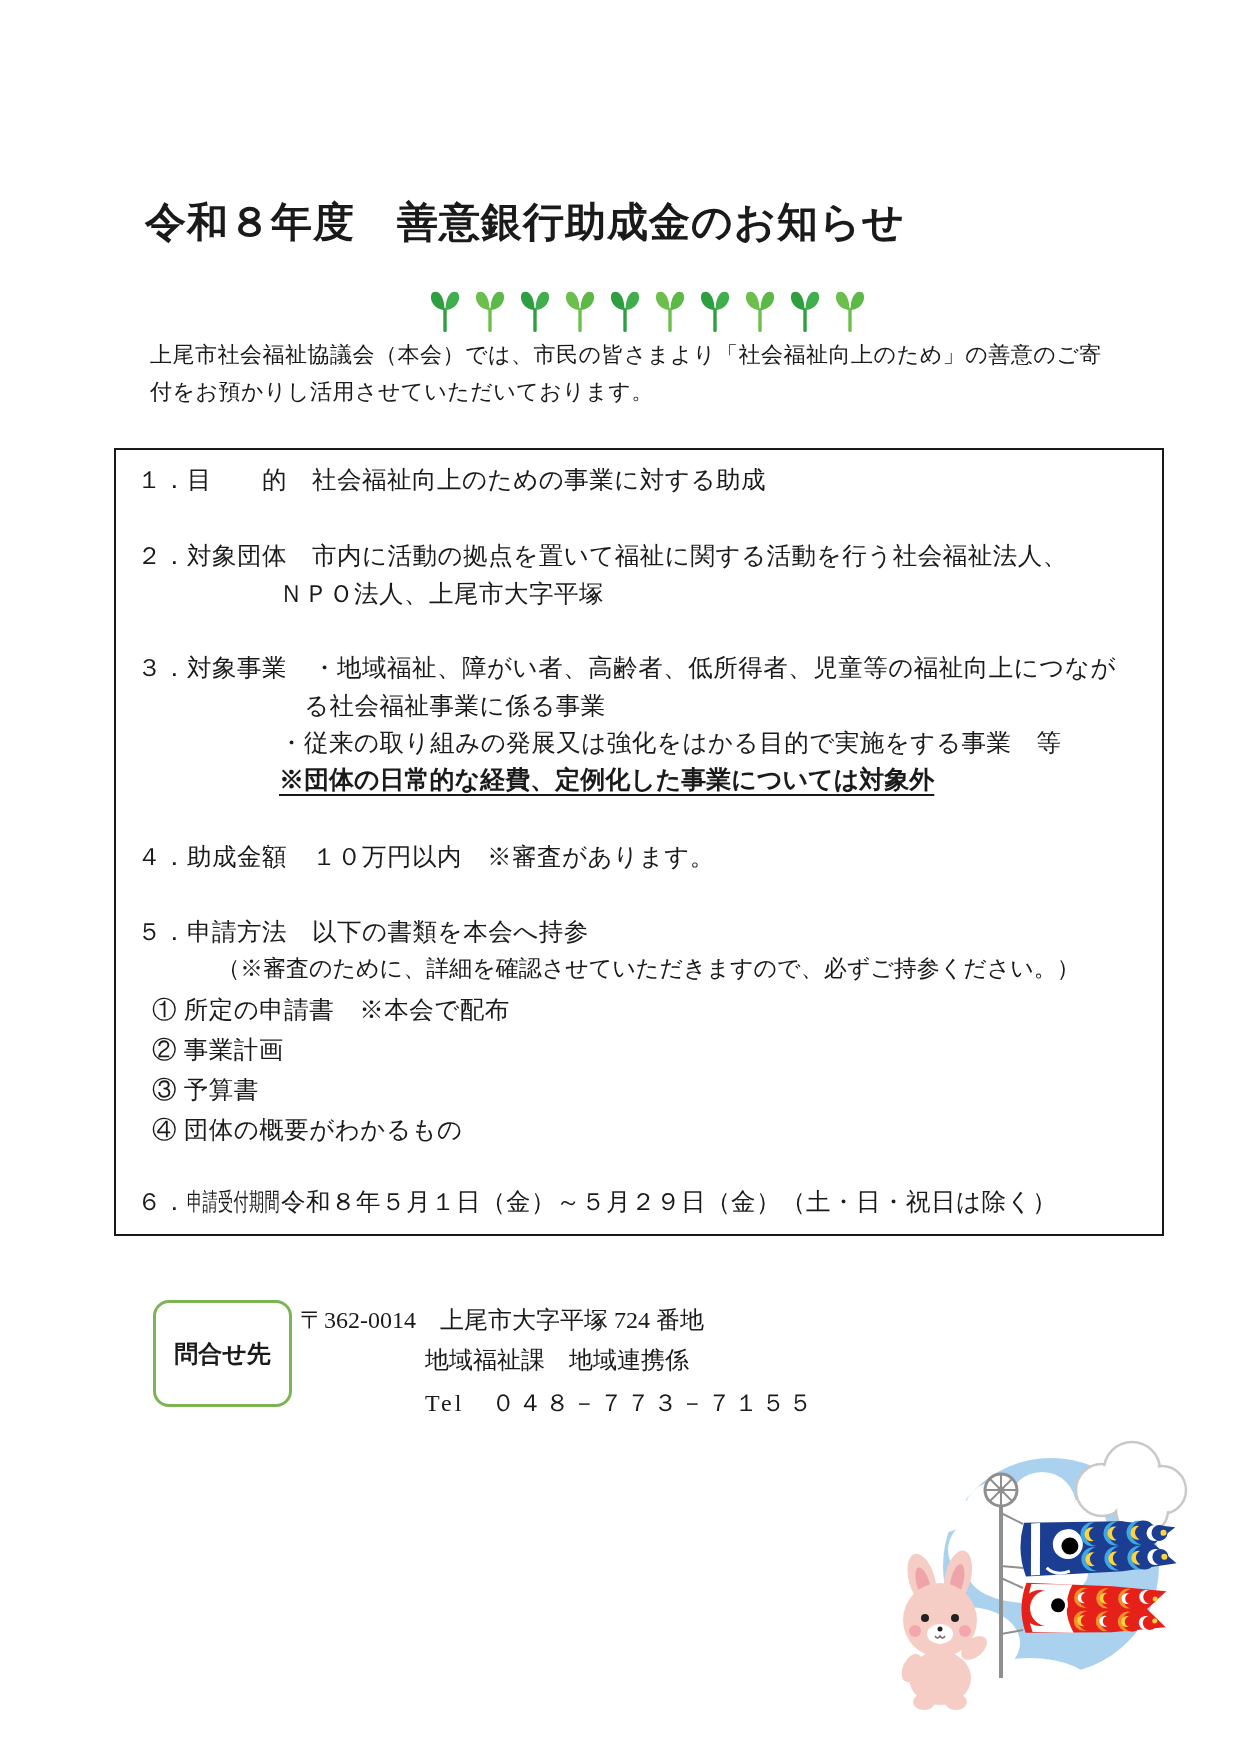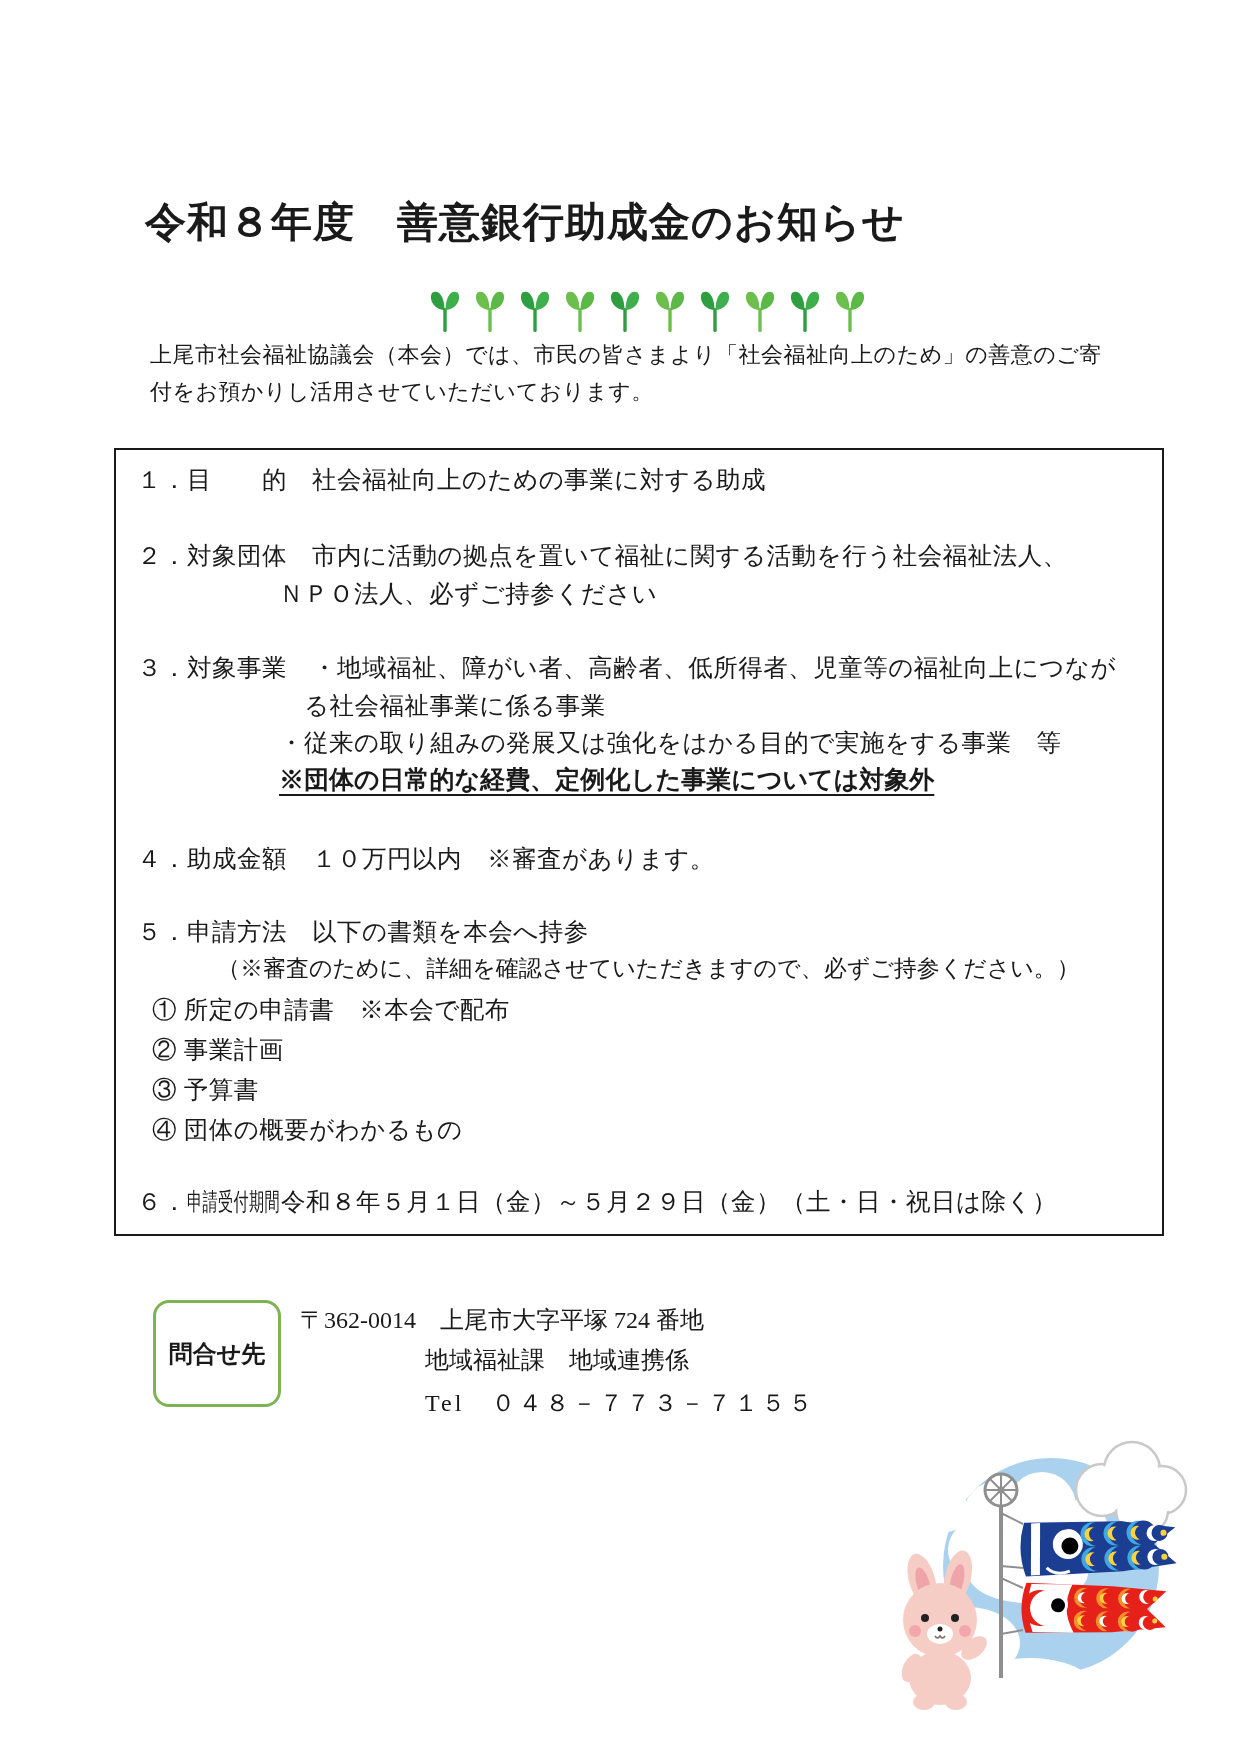--- a/index.html
+++ b/index.html
@@ -15,31 +15,31 @@
            border:2px solid var(--c-text,#1a1a1a);box-sizing:border-box;}
   .bl{position:absolute;font-size:24.5px;letter-spacing:0.5px;line-height:1.15;white-space:nowrap;margin:0;}
   .bl0{left:21px;top:16px;}
   .bl1{left:21px;top:92px;}
   .bl2{left:163px;top:130px;}
   .bl3{left:21px;top:204px;}
   .bl4{left:188px;top:242px;}
   .bl5{left:163px;top:279px;}
   .bl6{left:163px;top:315px;font-family:"Liberation Sans",sans-serif;font-weight:bold;font-size:25px;
        letter-spacing:0;text-decoration:underline;text-underline-offset:6px;text-decoration-thickness:2px;}
-  .bl7{left:21px;top:395px;}
+  .bl7{left:21px;top:395px;font-family:Liberation Mono, monospace;}
   .bl8{left:21px;top:468px;}
   .bl9{left:101px;top:506px;font-size:23px;letter-spacing:0;}
   .bl10{left:36px;top:546px;}
   .bl11{left:36px;top:586px;}
   .bl12{left:36px;top:626px;}
   .bl13{left:36px;top:666px;}
   .bl14{left:21px;top:738px;display:flex;align-items:baseline;}
   .cond{display:inline-block;width:94px;overflow:visible;}
   .cond-in{display:inline-block;transform:scaleX(0.62);transform-origin:0 50%;white-space:nowrap;}
-  .contactbox{position:absolute;left:153px;top:1300px;width:128px;height:107px;box-sizing:border-box;
+  .contactbox{position:absolute;left:153px;top:1300px;width:139px;height:107px;box-sizing:border-box;
               border:3px solid var(--c-contact,#7cb454);border-radius:16px;
               display:flex;align-items:center;justify-content:center;
               font-family:"Liberation Sans",sans-serif;font-weight:600;font-size:24px;}
   .addr{position:absolute;margin:0;font-size:24px;line-height:1;white-space:nowrap;}
   .addr.a1{left:300px;top:1308px;}
   .addr.a2{left:425px;top:1348px;font-family:"Liberation Sans",sans-serif;}
   .addr.a3{left:425px;top:1391px;letter-spacing:3px;}
   .illo{position:absolute;left:850px;top:1438px;}
 </style>
 </head>
@@ -101,21 +101,21 @@
           <path d="M17.5,22 C30,21 33.5,9 29.5,4.5 C23,1 17.5,9 17.5,22 Z" fill="#5cb847"></path>
         </svg></span>
     </div>
 
   <p class="intro l1">上尾市社会福祉協議会（本会）では、市民の皆さまより「社会福祉向上のため」の善意のご寄</p>
   <p class="intro l2">付をお預かりし活用させていただいております。</p>
 
   <div class="mainbox">
     <p class="bl bl0">１．目　　的　社会福祉向上のための事業に対する助成</p>
     <p class="bl bl1">２．対象団体　市内に活動の拠点を置いて福祉に関する活動を行う社会福祉法人、</p>
-    <p class="bl bl2">ＮＰＯ法人、必ずご持参ください</p>
+    <p class="bl bl2">ＮＰＯ法人、上尾市大字平塚</p>
     <p class="bl bl3">３．対象事業　・地域福祉、障がい者、高齢者、低所得者、児童等の福祉向上につなが</p>
     <p class="bl bl4">る社会福祉事業に係る事業</p>
     <p class="bl bl5">・従来の取り組みの発展又は強化をはかる目的で実施をする事業　等</p>
     <p class="bl bl6">※団体の日常的な経費、定例化した事業については対象外</p>
     <p class="bl bl7">４．助成金額　１０万円以内　※審査があります。</p>
     <p class="bl bl8">５．申請方法　以下の書類を本会へ持参</p>
     <p class="bl bl10">① 所定の申請書　※本会で配布</p>
     <p class="bl bl9">（※審査のために、詳細を確認させていただきますので、必ずご持参ください。）</p>
     <p class="bl bl11">② 事業計画</p>
     <p class="bl bl12">③ 予算書</p>

